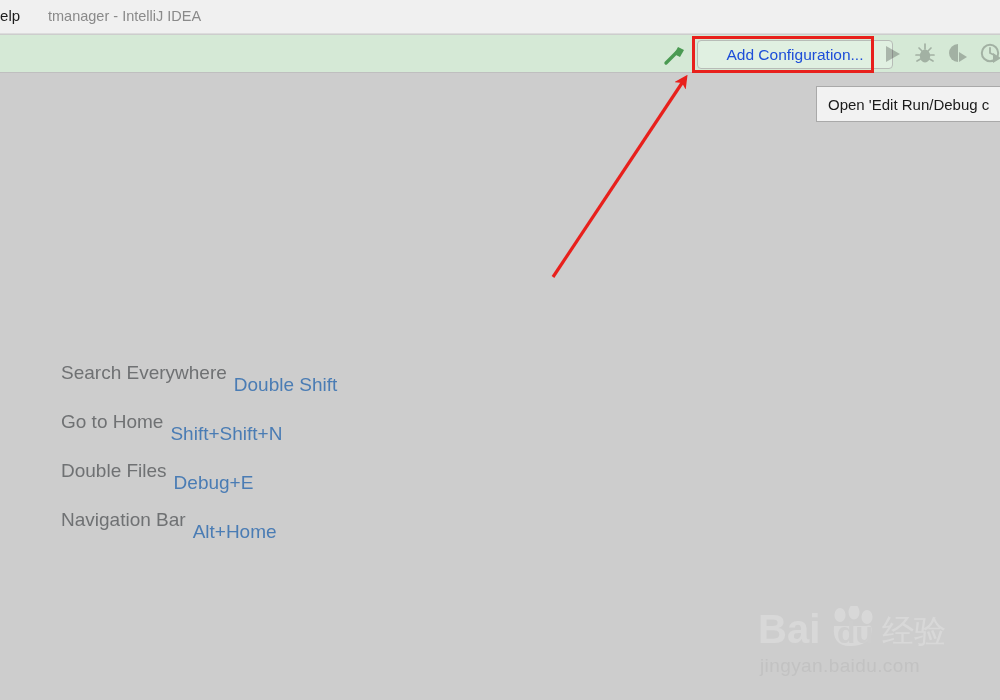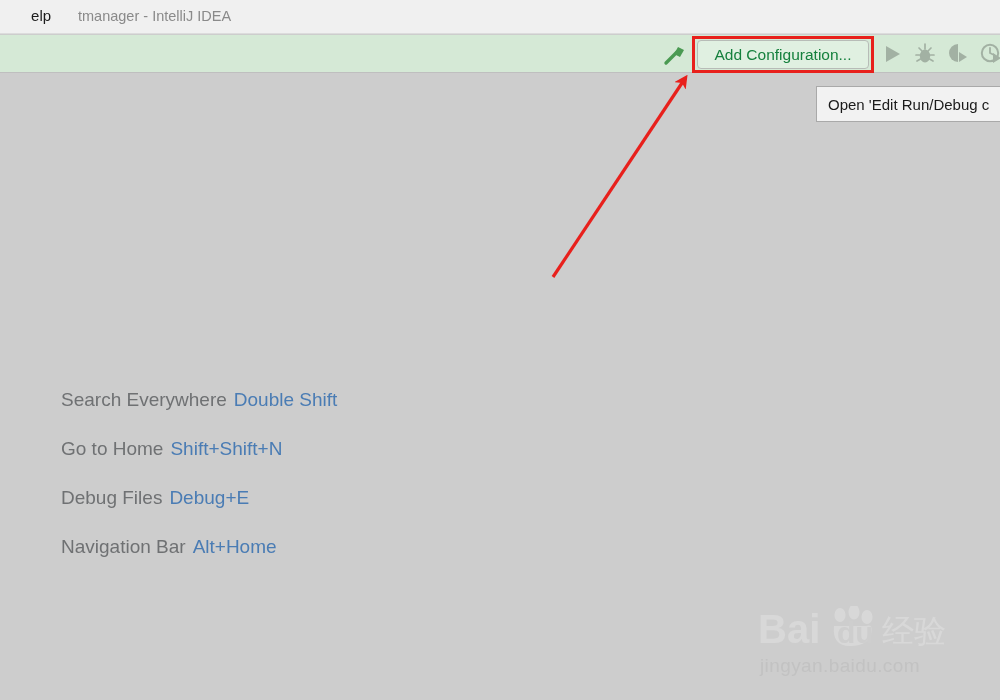--- a/index.html
+++ b/index.html
@@ -29,25 +29,24 @@
     border-bottom: 1px solid #dcdcdc;
     box-sizing: border-box;
   }
   .menu-item {
     position: absolute;
     left: 0px;
     top: 7px;
     font-size: 15px;
     color: #1c1c1c;
     letter-spacing: 0.1px;
-    padding-left: 31px;
   }
   .window-title {
     position: absolute;
-    left: 78px;
+    left: 48px;
     top: 8px;
     font-size: 14.5px;
     color: #8a8a8a;
     white-space: nowrap;
   }
 
   
   .toolbar {
     position: absolute;
     left: 0; top: 35px;
@@ -64,28 +63,28 @@
     top: 9px;
     width: 28px;
     height: 22px;
   }
 
   
   .add-config-btn {
     position: absolute;
     left: 697px;
     top: 40px;
-    width: 172px;
+    width: 196px;
     height: 29px;
     background: #e0f0e1;
     border: 1px solid #b7bcb7;
     border-radius: 4px;
     box-sizing: border-box;
     font-size: 15.5px;
-    color: #15803d;
+    color: #1d4ed8;
     display: flex;
     align-items: center;
     justify-content: center;
     cursor: default;
     white-space: nowrap;
   }
 
   
   .red-highlight {
     position: absolute;
@@ -155,21 +154,21 @@
     position: absolute;
     left: 61px;
     top: 362px;
   }
   .hint-row {
     height: 49px;
     font-size: 19px;
     color: #6f7173;
     white-space: nowrap;
     display: flex;
-    align-items: flex-end;
+    align-items: flex-start;
   }
   .hint-key {
     color: #4a7cb4;
     margin-left: 7px;
     margin-top: 12px;
   }
 
   
   .watermark {
     position: absolute;
@@ -244,21 +243,21 @@
   <div class="hints">
     <div class="hint-row">
       <span>Search Everywhere</span>
       <span class="hint-key">Double Shift</span>
     </div>
     <div class="hint-row">
       <span>Go to Home</span>
       <span class="hint-key">Shift+Shift+N</span>
     </div>
     <div class="hint-row">
-      <span>Debug Files</span>
+      <span>Double Files</span>
       <span class="hint-key">Debug+E</span>
     </div>
     <div class="hint-row">
       <span>Navigation Bar</span>
       <span class="hint-key">Alt+Home</span>
     </div>
   </div>
 
   <div class="tooltip">Open 'Edit Run/Debug c</div>
 

